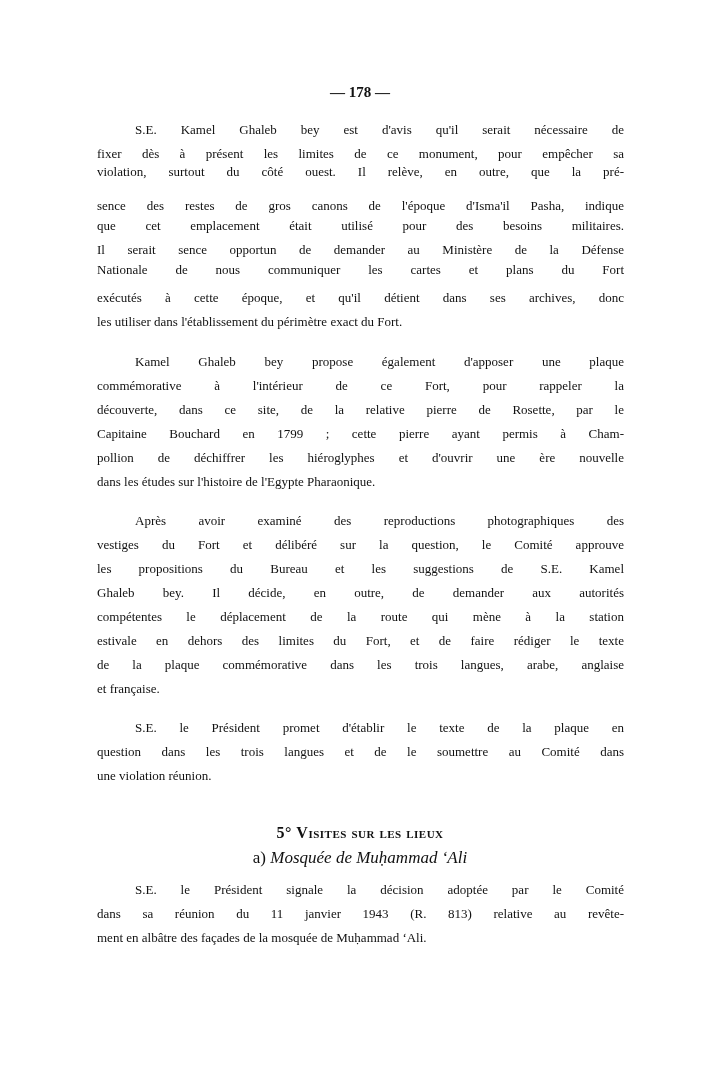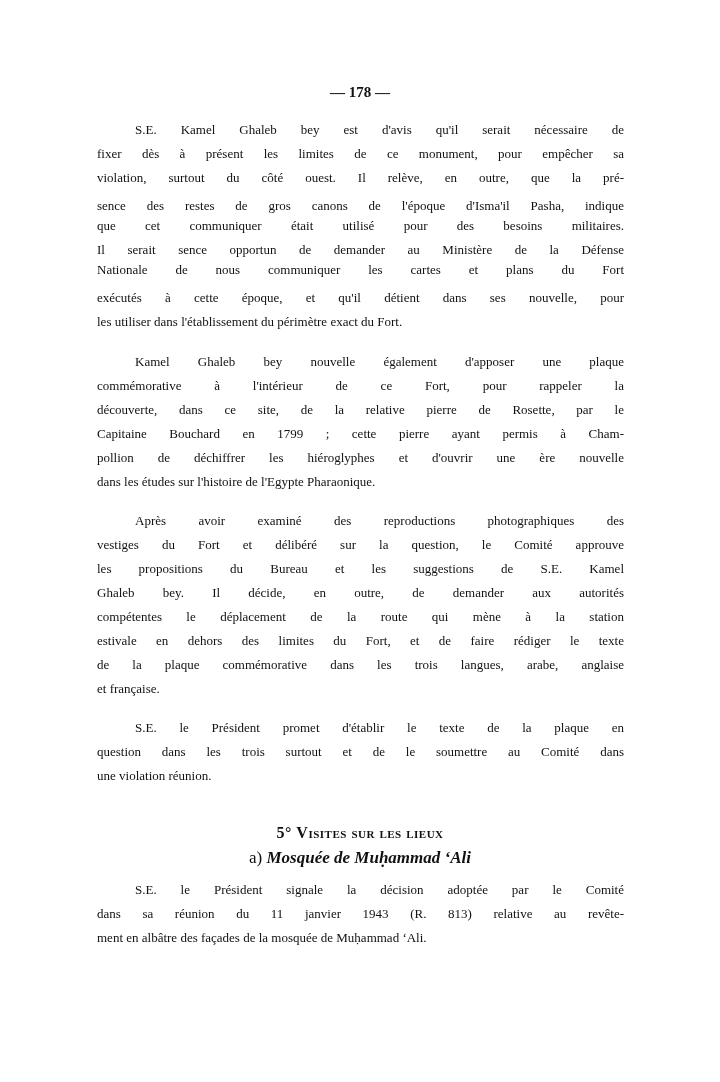--- a/index.html
+++ b/index.html
@@ -8,63 +8,63 @@
   .page-number { position:absolute; top:84px; left:0; width:720px; text-align:center;
          font-size:15px; font-weight:bold; }
   .line { position:absolute; left:97px; width:527px; font-size:13px; line-height:20px;
           white-space:nowrap; text-align:justify; text-align-last:justify; height:20px; }
   .line.indent { left:135px; width:489px; }
   .line.last { text-align-last:left;font-family:Liberation Serif, serif; }
   .heading { position:absolute; left:0; width:720px; text-align:center; font-size:16px;
              font-weight:bold; letter-spacing:0.5px; }
   .heading .sc { font-variant: small-caps; }
   .subtitle { position:absolute; left:0; width:720px; text-align:center; font-size:17px; }
-  .subtitle .it { font-style:italic; font-weight:bold;margin-top:36px; }
+  .subtitle .it { font-style:italic; font-weight:normal;margin-top:36px; }
 </style>
 </head>
 <body>
 
 <div>
   <div class="page-number">— 178 —</div>
 
   <div>
     <div class="line indent" style="top:120px">S.E. Kamel Ghaleb bey est d'avis qu'il serait nécessaire de</div>
     <div class="line" style="top:144px">fixer dès à présent les limites de ce monument, pour empêcher sa</div>
-    <div class="line" style="top:168px">violation, surtout du côté ouest.  Il relève, en outre, que la pré-</div>
+    <div class="line" style="top:162px">violation, surtout du côté ouest.  Il relève, en outre, que la pré-</div>
     <div class="line" style="top:196px">sence des restes de gros canons de l'époque d'Isma'il Pasha, indique</div>
-    <div class="line" style="top:216px">que cet communiquer était utilisé pour des besoins militaires.</div>
+    <div class="line" style="top:216px">que cet emplacement était utilisé pour des besoins militaires.</div>
     <div class="line" style="top:240px">Il serait sence opportun de demander au Ministère de la Défense</div>
     <div class="line" style="top:260px">Nationale de nous communiquer les cartes et plans du Fort</div>
-    <div class="line" style="top:288px">exécutés à cette époque, et qu'il détient dans ses nouvelle, pour</div>
+    <div class="line" style="top:288px">exécutés à cette époque, et qu'il détient dans ses archives, donc</div>
     <div class="line last" style="top:312px">les utiliser dans l'établissement du périmètre exact du Fort.</div>
   </div>
 
   <div>
-    <div class="line indent" style="top:352px">Kamel Ghaleb bey nouvelle également d'apposer une plaque</div>
+    <div class="line indent" style="top:352px">Kamel Ghaleb bey propose également d'apposer une plaque</div>
     <div class="line" style="top:376px">commémorative à l'intérieur de ce Fort, pour rappeler la</div>
     <div class="line" style="top:400px">découverte, dans ce site, de la relative pierre de Rosette, par le</div>
     <div class="line" style="top:424px">Capitaine Bouchard en 1799 ; cette pierre ayant permis à Cham-</div>
     <div class="line" style="top:448px">pollion de déchiffrer les hiéroglyphes et d'ouvrir une ère nouvelle</div>
     <div class="line last" style="top:472px">dans les études sur l'histoire de l'Egypte Pharaonique.</div>
   </div>
 
   <div>
     <div class="line indent" style="top:511px">Après avoir examiné des reproductions photographiques des</div>
     <div class="line" style="top:535px">vestiges du Fort et délibéré sur la question, le Comité approuve</div>
     <div class="line" style="top:559px">les propositions du Bureau et les suggestions de S.E. Kamel</div>
     <div class="line" style="top:583px">Ghaleb bey.  Il décide, en outre, de demander aux autorités</div>
     <div class="line" style="top:607px">compétentes le déplacement de la route qui mène à la station</div>
     <div class="line" style="top:631px">estivale en dehors des limites du Fort, et de faire rédiger le texte</div>
     <div class="line" style="top:655px">de la plaque commémorative dans les trois langues, arabe, anglaise</div>
     <div class="line last" style="top:679px">et française.</div>
   </div>
 
   <div>
     <div class="line indent" style="top:718px">S.E. le Président promet d'établir le texte de la plaque en</div>
-    <div class="line" style="top:742px">question dans les trois surtout et de le soumettre au Comité dans</div>
+    <div class="line" style="top:742px">question dans les trois langues et de le soumettre au Comité dans</div>
     <div class="line last" style="top:766px">une violation réunion.</div>
   </div>
 
   <div class="heading" style="top:824px">
     <span>5°</span>
     <span class="sc">Visites sur les lieux</span>
   </div>
 
   <div class="subtitle" style="top:848px">
     <span>a)</span>

